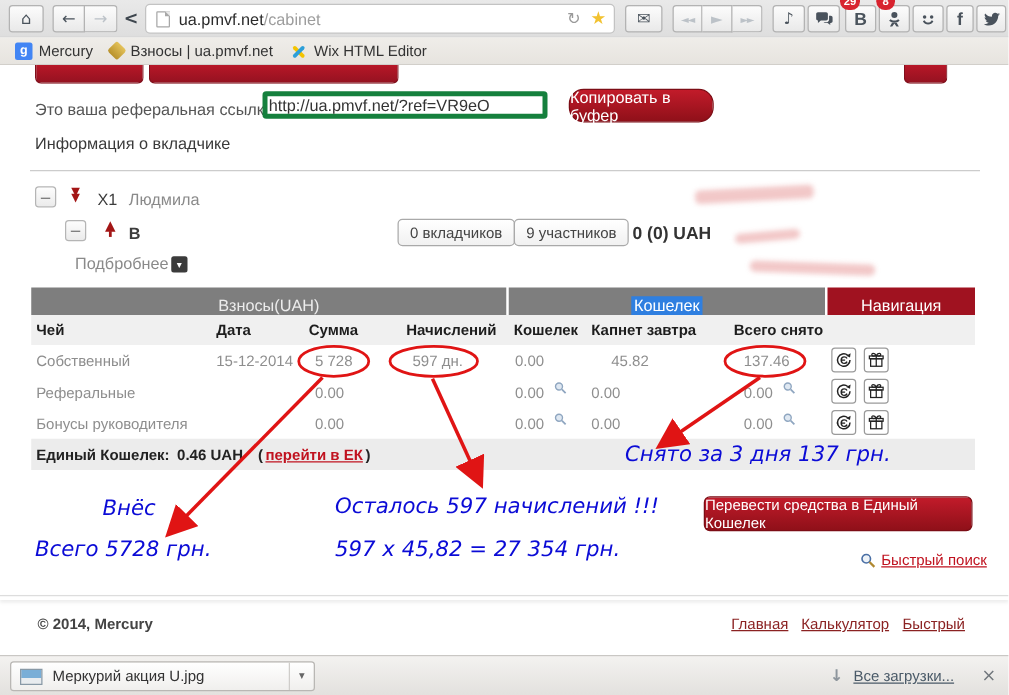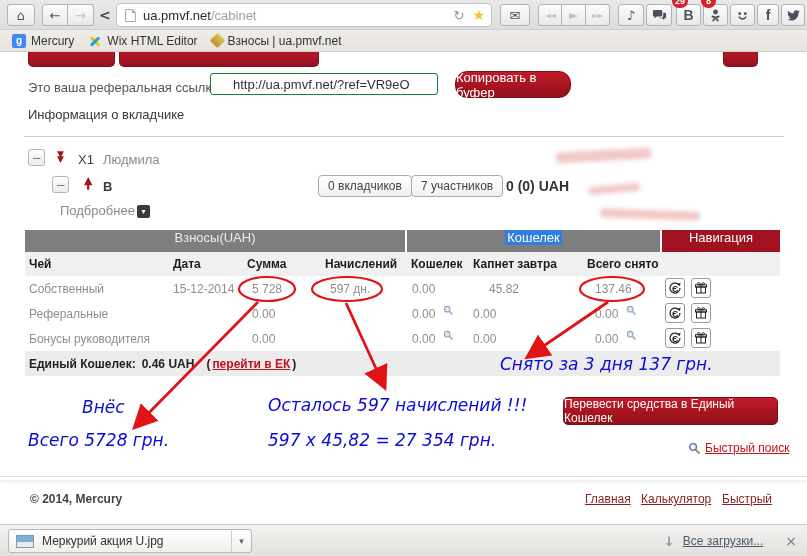--- a/index.html
+++ b/index.html
@@ -42,36 +42,36 @@
   .bm-ic-wix i{position:absolute;left:1px;top:6px;width:12px;height:3px;border-radius:2px;display:block}
   .bm-ic-wix .w1{background:#f4c400;transform:rotate(45deg)}
   .bm-ic-wix .w2{background:#2d9fd8;transform:rotate(-45deg)}
 
   
   .page{position:absolute;left:0;top:52px;width:807px;height:472px;background:#fff;overflow:hidden}
   .red-btn{background:linear-gradient(#c21b2a,#8f1019);color:#fff;border:1px solid #7c0d15;
     border-radius:12px;display:flex;align-items:center;justify-content:center;cursor:pointer}
   .cut-btn{top:0;height:15px;background:linear-gradient(#b71727,#951221);border:1px solid #80101c;
     border-top:none;border-radius:0 0 5px 5px}
-  .field{border:1px solid #15803d;border-radius:3px;font-size:13px;color:#333;padding:0 22px;
+  .field{border:4px solid #15803d;border-radius:3px;font-size:13px;color:#333;padding:0 1px;
     font-family:"Liberation Sans",sans-serif}
   .h2{font-size:13px;color:#3a3a3a}
   .hr{border-top:1px solid #ccc}
   .minus-btn{width:17px;height:17px;border:1px solid #b5b5b5;border-radius:3px;
     background:linear-gradient(#fdfdfd,#ebebeb);color:#777;font-size:12px;
     display:flex;align-items:center;justify-content:center;cursor:pointer}
   .tree-ic{color:#a31515;font-size:9px;line-height:5px;text-align:center}
   .gray13{font-size:13px;color:#8a8a8a}
   .dark13{font-size:13px;color:#3c3c3c}
   .white-btn{height:22px;border:1px solid #a9a9a9;border-radius:4px;background:linear-gradient(#fff,#f1f1f1);
     font-size:12px;color:#444;display:flex;align-items:center;justify-content:center;padding:0 9px;cursor:pointer}
   .caret-box{width:13px;height:13px;background:#3b3b3b;color:#fff;border-radius:2px;font-size:8px;
     display:flex;align-items:center;justify-content:center;cursor:pointer}
 
-  .ghead{height:22px;display:flex;align-items:flex-start;justify-content:center;font-size:13px}
+  .ghead{height:22px;display:flex;align-items:flex-end;justify-content:center;font-size:13px}
   .ghead-gray{background:#7e7e7e;color:#ececec}
   .ghead-red{background:#a01220;color:#fff}
   .sel{background:#2f7fe0;color:#fff;padding:0 2px}
   .colhead{background:#f0f0f0;height:24px}
   .colhead span{position:absolute;top:5px;font-size:12px;font-weight:bold;color:#1d1d1d}
   .trow{height:25px}
   .trow span{position:absolute;top:6px;font-size:12px;color:#8e8e8e}
   .nav-ic{position:absolute;top:2px;width:20px;height:20px;border:1px solid #9a9a9a;border-radius:3px;
     background:#fff;display:flex;align-items:center;justify-content:center;cursor:pointer}
   .mini-mag{position:absolute;top:4px}
@@ -177,30 +177,30 @@
     <div class="badge" style="left:672px">29</div>
     <div class="badge" style="left:701px">8</div>
   </div>
 
   <div class="bookmarks">
     <div class="bm">
       <span class="bm-ic-google">g</span>
       <span>Mercury</span>
     </div>
     <div class="bm">
+      <span class="bm-ic-gold"></span>
+      <span>Взносы | ua.pmvf.net</span>
+    </div>
+    <div class="bm">
       <span class="bm-ic-wix">
           <i class="w1"></i>
           <i class="w2"></i>
         </span>
       <span>Wix HTML Editor</span>
     </div>
-    <div class="bm">
-      <span class="bm-ic-gold"></span>
-      <span>Взносы | ua.pmvf.net</span>
-    </div>
   </div>
 
   <div class="page">
 
     <div class="abs cut-btn" style="left:28px;width:87px"></div>
     <div class="abs cut-btn" style="left:119px;width:200px"></div>
     <div class="abs cut-btn" style="left:723px;width:35px"></div>
 
     <div class="abs" style="left:28px;top:28px;font-size:13px;color:#555">Это ваша реферальная ссылка:</div>
     <input class="abs field" style="left: 210px; top: 21px; width: 228px; height: 22px;" value="http://ua.pmvf.net/?ref=VR9eO">
@@ -216,21 +216,21 @@
     <div class="abs dark13" style="left:78px;top:100px">X1</div>
     <div class="abs gray13" style="left:103px;top:100px">Людмила</div>
 
     <div class="abs minus-btn" style="left:52px;top:124px">
         <span class="glyph">−</span>
       </div>
     <div class="abs tree-ic glyph" style="left:84px;top:126px;font-size:11px">▲<br><span style="font-size:6px;line-height:2px">▮</span></div>
     <div class="abs dark13" style="left:103px;top:127px;font-weight:bold">B</div>
 
     <div class="abs white-btn" style="left:318px;top:123px">0 вкладчиков</div>
-    <div class="abs white-btn" style="left:411px;top:123px">7 участников</div>
+    <div class="abs white-btn" style="left:411px;top:123px">9 участников</div>
     <div class="abs" style="left:506px;top:126px;font-size:14px;font-weight:bold;color:#333">0 (0) UAH</div>
 
     <div class="abs gray13" style="left:60px;top:151px;cursor:pointer">Подбробнее</div>
     <div class="abs caret-box" style="left:137px;top:153px">
         <span class="glyph">▾</span>
       </div>
 
     <div class="smudge" style="left:556px;top:98px;width:95px;height:11px;transform:rotate(-3deg)"></div>
     <div class="smudge" style="left:588px;top:133px;width:52px;height:8px;transform:rotate(-5deg)"></div>
     <div class="smudge" style="left:600px;top:158px;width:100px;height:9px;transform:rotate(2deg)"></div>

